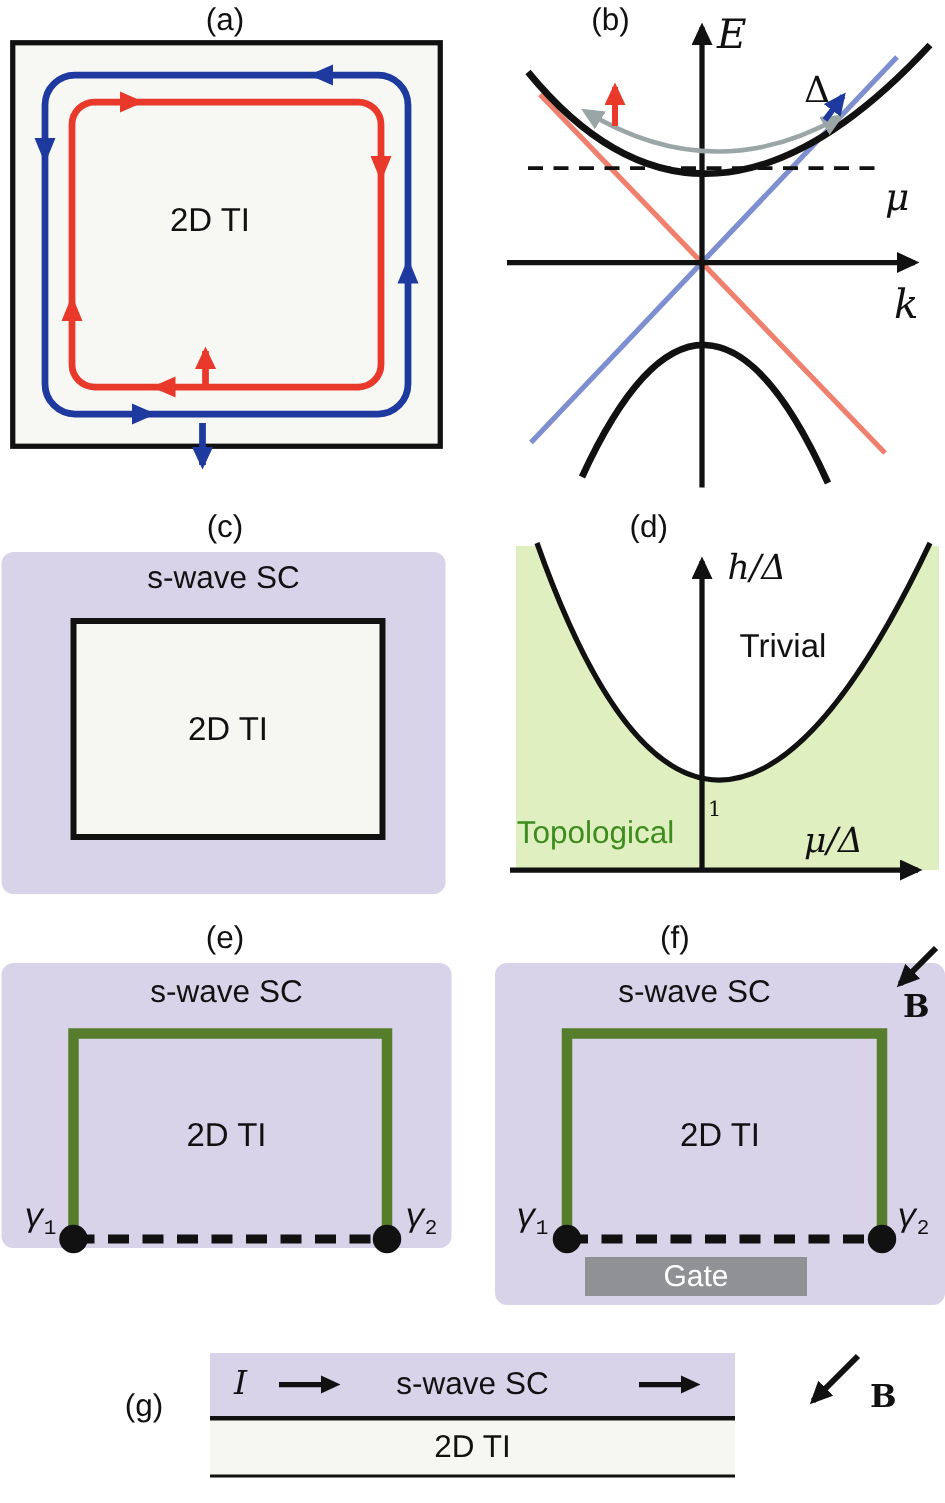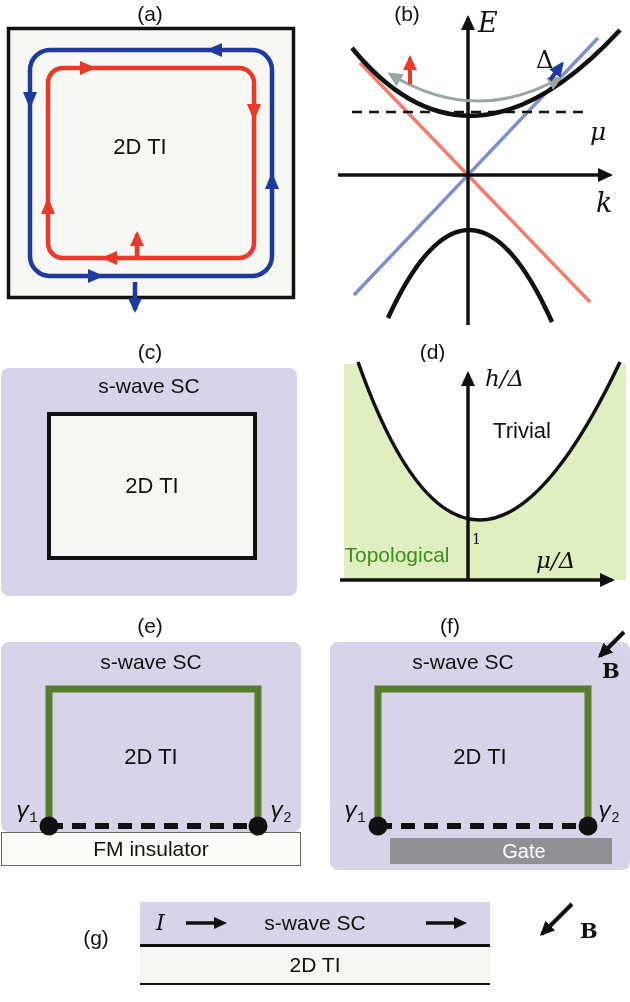--- a/index.html
+++ b/index.html
@@ -116,37 +116,34 @@
     <text x="155" y="28" class="math" font-size="23">h/Δ</text>
     <text x="206" y="210" class="math" font-size="23">μ/Δ</text>
     <text x="192" y="80" text-anchor="middle" class="svgsans" font-size="22" fill="#111">Trivial</text>
     <text x="67" y="204" text-anchor="middle" class="svgsans" font-size="21" fill="#3e8c1e">Topological</text>
     <text x="142" y="186" class="mathup" font-size="14">1</text>
   </svg>
 
   <div class="abs plabel" style="left:0;top:614px;width:300px;">(e)</div>
   <div class="sc-panel" style="left:1px;top:642px;width:300px;height:190px;"></div>
   <div class="abs sanslab" style="left:1px;top:650px;width:300px;">s-wave SC</div>
-  <div class="fmbar" style="left:1px;top:832px;width:300px;height:34px;">
-    <span>FM insulator</span>
-  </div>
   <svg class="abs" style="left:1px;top:642px;" width="300" height="226" viewBox="0 0 300 226">
     <path d="M 48 184 L 48 47 L 257 47 L 257 184" fill="none" stroke="#567d2b" stroke-width="7"></path>
     <line x1="48" y1="184" x2="257" y2="184" stroke="#111" stroke-width="6" stroke-dasharray="14 9"></line>
     <circle cx="48" cy="184" r="9.5" fill="#111"></circle>
     <circle cx="257" cy="184" r="9.5" fill="#111"></circle>
   </svg>
   <div class="abs sanslab" style="left:1px;top:744px;width:300px;font-size:22px;">2D TI</div>
   <div class="gamma" style="left:16px;top:799px;"><span>γ</span><sub>1</sub></div>
   <div class="gamma" style="left:270px;top:799px;"><span>γ</span><sub>2</sub></div>
 
   <div class="abs plabel" style="left:330px;top:614px;width:240px;">(f)</div>
   <div class="sc-panel" style="left:330px;top:642px;width:300px;height:228px;"></div>
   <div class="abs sanslab" style="left:330px;top:650px;width:266px;">s-wave SC</div>
-  <div class="gatebar" style="left:390px;top:838px;width:176px;height:26px;padding-left:46px;">
+  <div class="gatebar" style="left:390px;top:838px;width:148px;height:26px;">
     <span>Gate</span>
   </div>
   <svg class="abs" style="left:330px;top:642px;" width="300" height="228" viewBox="0 0 300 228">
     <path d="M 48 184 L 48 47 L 258 47 L 258 184" fill="none" stroke="#567d2b" stroke-width="7"></path>
     <line x1="48" y1="184" x2="258" y2="184" stroke="#111" stroke-width="6" stroke-dasharray="14 9"></line>
     <circle cx="48" cy="184" r="9.5" fill="#111"></circle>
     <circle cx="258" cy="184" r="9.5" fill="#111"></circle>
   </svg>
   <div class="abs sanslab" style="left:330px;top:744px;width:300px;font-size:22px;">2D TI</div>
   <div class="gamma" style="left:344px;top:799px;"><span>γ</span><sub>1</sub></div>

